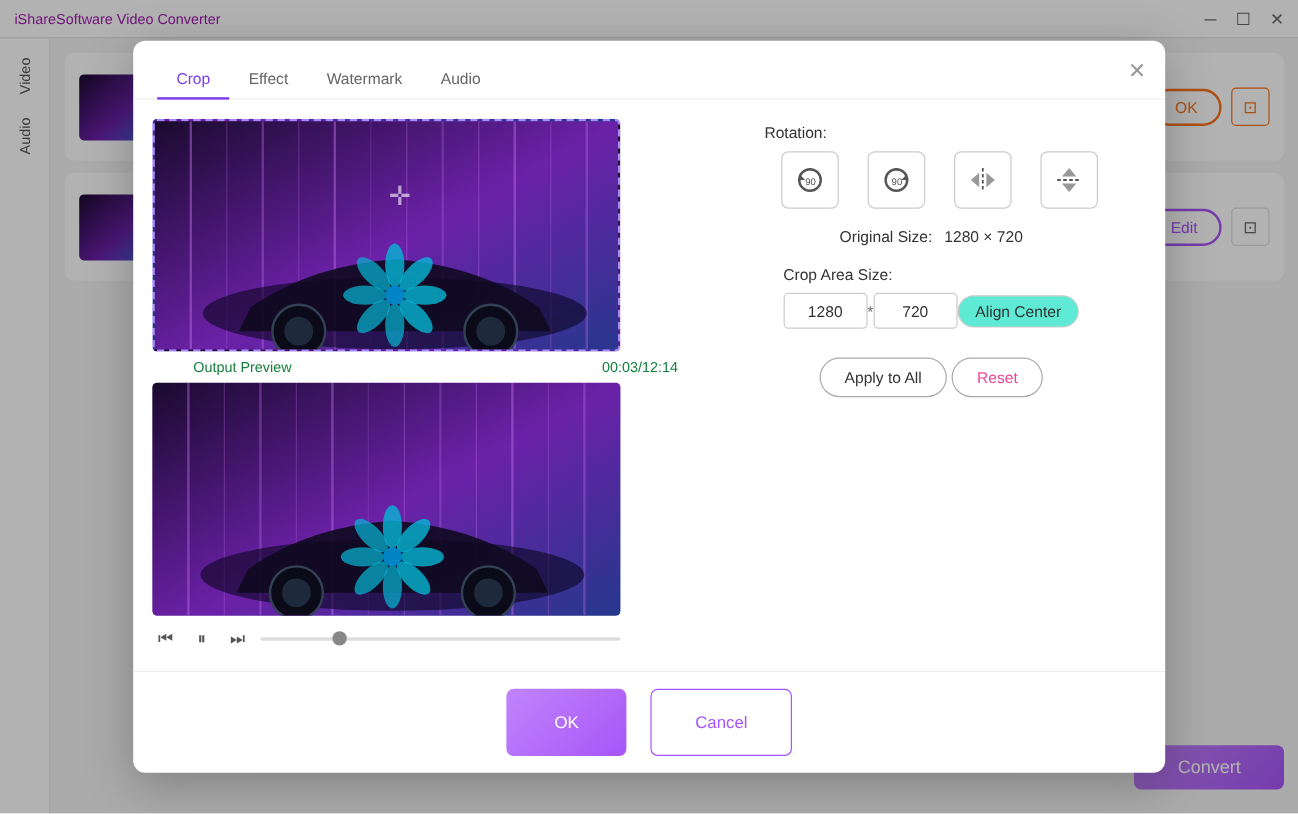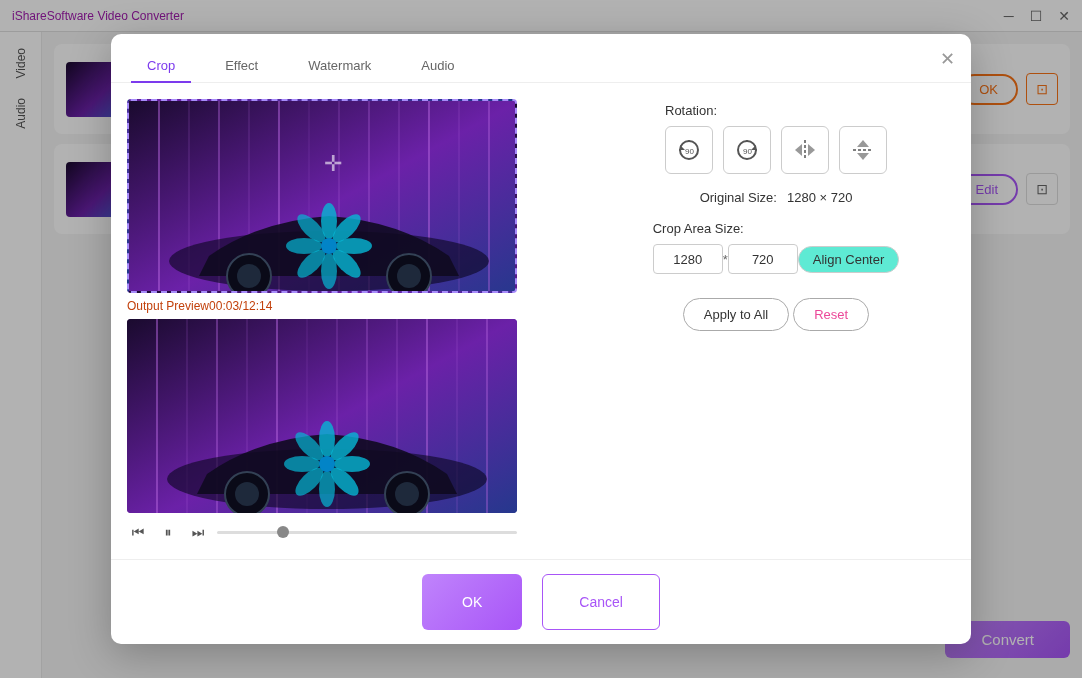--- a/index.html
+++ b/index.html
@@ -206,21 +206,21 @@
       font-size: 18px;
       color: #999;
       cursor: pointer;
       background: none;
       border: none;
     }
 
     
     .tabs {
       display: flex;
-      gap: 18px;
+      gap: 0;
       text-align: center;
     }
     .tab {
       padding: 8px 16px;
       font-size: 13px;
       color: #666;
       cursor: pointer;
       border-bottom: 2px solid transparent;
       margin-bottom: -1px;
     }
@@ -264,24 +264,25 @@
           to right,
           rgba(160,100,200,0.3) 0px,
           rgba(160,100,200,0.3) 3px,
           transparent 3px,
           transparent 18px
         );
     }
 
     .preview-label {
       display: flex;
-      justify-content: flex-start;
+      justify-content: space-between;
       font-size: 12px;
-      color: #c2410c;
+      color: #15803d;
       padding: 6px 0;
+      margin-left: 34px;
     }
 
     .preview-video2 {
       width: 390px;
       height: 215px;
       background: linear-gradient(135deg, #1a0a2e 0%, #6b21a8 40%, #1e3a8a 100%);
       border-radius: 4px;
       position: relative;
       overflow: hidden;
     }
@@ -367,20 +368,21 @@
       height: 48px;
       border: 1px solid #ccc;
       border-radius: 6px;
       background: #fff;
       cursor: pointer;
       display: flex;
       align-items: center;
       justify-content: center;
       font-size: 18px;
       color: #0369a1;
+      margin-left: 14px;
     }
 
     .size-row {
       display: flex;
       align-items: center;
       gap: 6px;
     }
     .size-label {
       font-size: 13px;
       color: #333;

